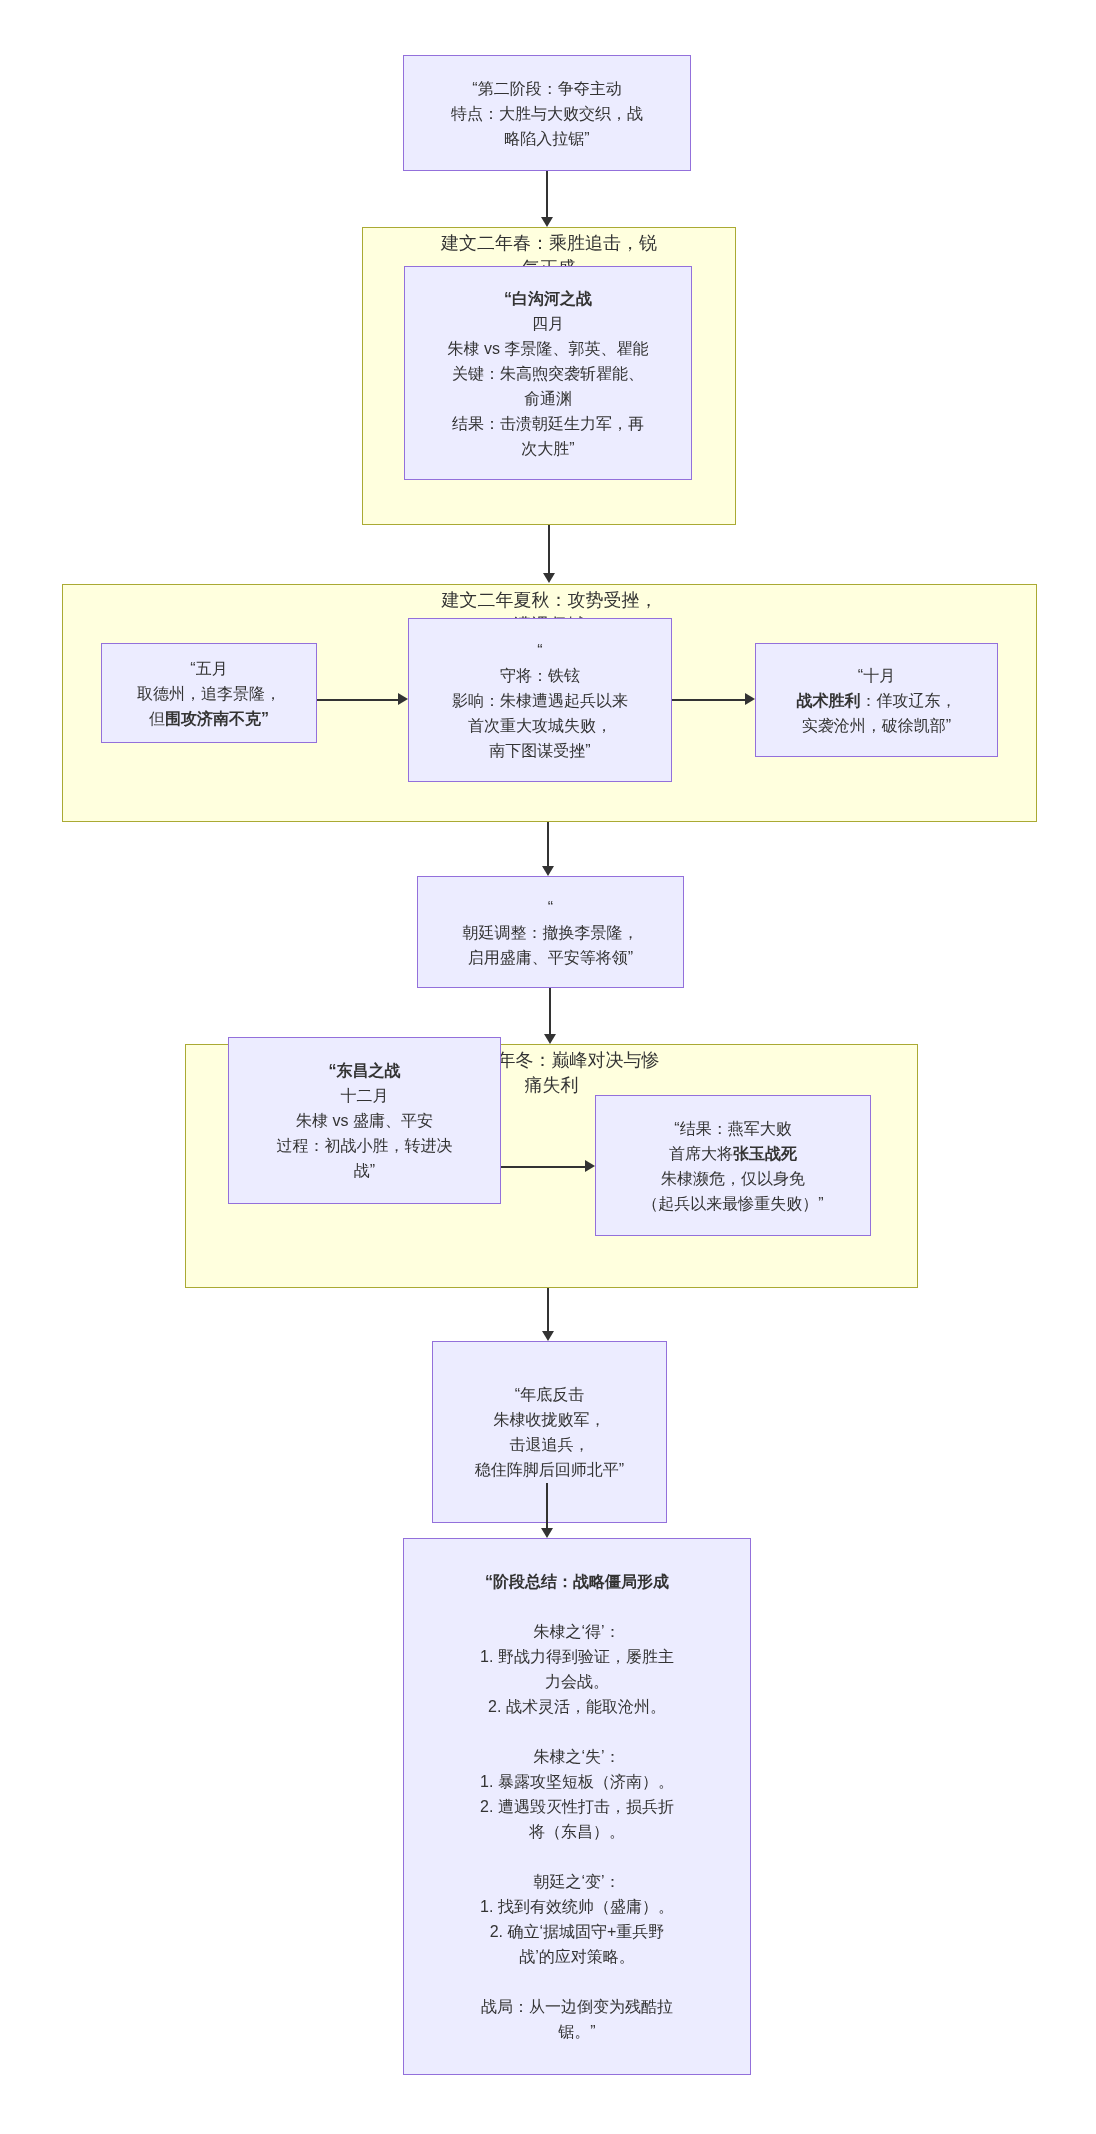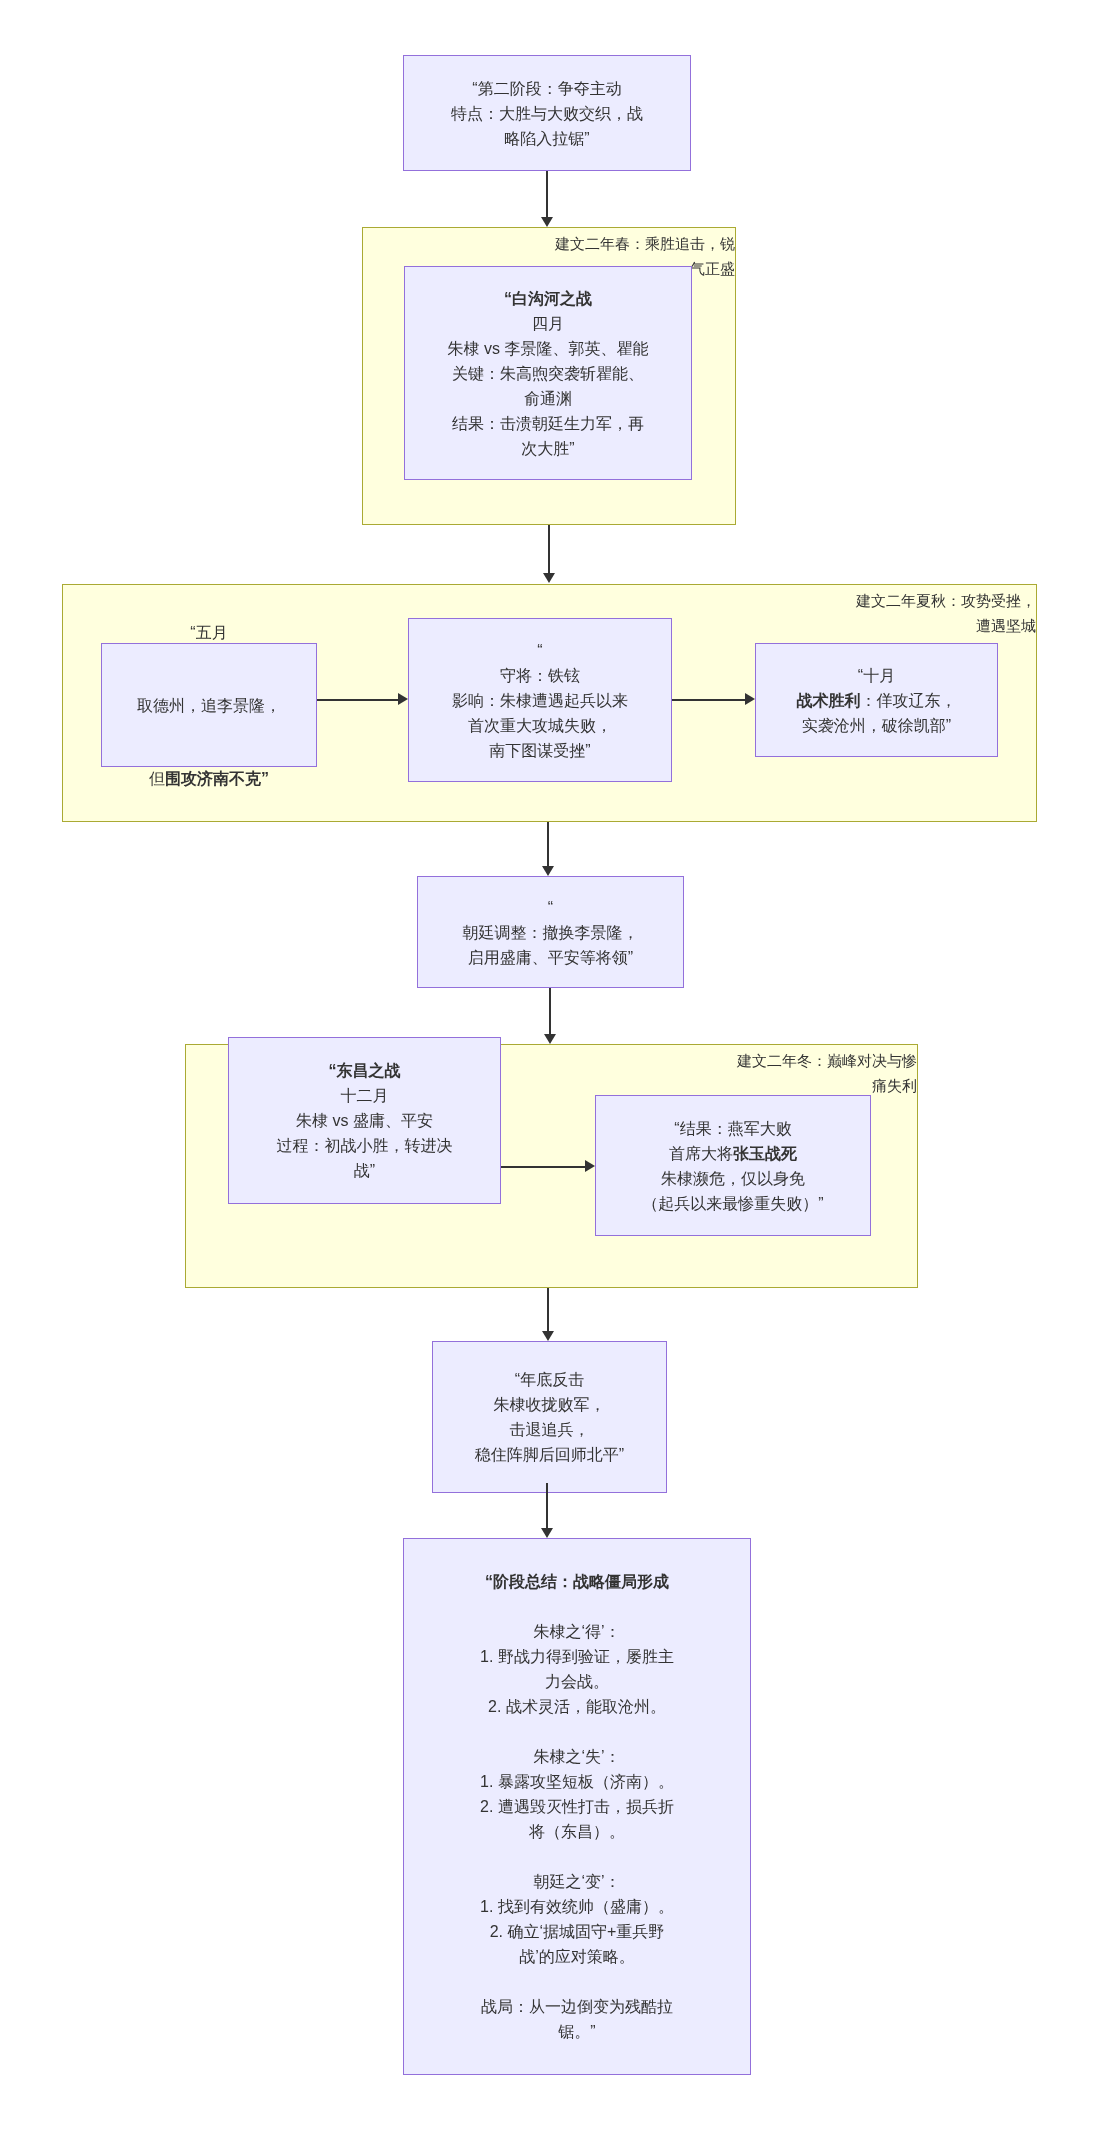--- a/index.html
+++ b/index.html
@@ -6,22 +6,22 @@
   .canvas {
     position:relative; width:1096px; height:2134px; background:#ffffff;
     font-family:"Liberation Sans","DejaVu Sans",sans-serif;
     color:var(--text,#333333);
   }
   .subgraph {
     position:absolute; background:var(--sg-fill,#ffffde);
     border:1px solid var(--sg-border,#aaaa33); z-index:1; box-sizing:border-box;
   }
   .sg-title {
-    position:absolute; top:3px; left:0; right:0; text-align:right;
-    font-size:15px; line-height:25px; color:var(--text,#333333);
+    position:absolute; top:3px; left:0; right:0; text-align:center;
+    font-size:18px; line-height:25px; color:var(--text,#333333);
   }
   .node {
     position:absolute; background:var(--node-fill,#ECECFF);
     border:1px solid var(--node-border,#9370DB); z-index:3; box-sizing:border-box;
     display:flex; flex-direction:column; justify-content:center; 
     text-align:center; font-size:16px; line-height:25px; color:var(--text,#333333);
   }
   .tline { white-space:nowrap; }
   .tline .b { font-weight:bold;margin-top:23px; }
   .edge-v { position:absolute; width:2px; background:var(--edge,#333333); z-index:4; }
@@ -72,21 +72,21 @@
   <div class="node" style="left:404px; top:266px; width:288px; height:214px;">
       <div class="tline"><span class="b">“白沟河之战</span></div>
       <div class="tline"><span>四月</span></div>
       <div class="tline"><span>朱棣 vs 李景隆、郭英、瞿能</span></div>
       <div class="tline"><span>关键：朱高煦突袭斩瞿能、</span></div>
       <div class="tline"><span>俞通渊</span></div>
       <div class="tline"><span>结果：击溃朝廷生力军，再</span></div>
       <div class="tline"><span>次大胜”</span></div>
     </div>
 
-  <div class="node" style="left:101px; top:643px; width:216px; height:124px;gap:48px;">
+  <div class="node" style="left:101px; top:643px; width:216px; height:100px;">
       <div class="tline"><span>“五月</span></div>
       <div class="tline"><span>取德州，追李景隆，</span></div>
       <div class="tline"><span>但</span><span class="b">围攻济南不克”</span></div>
     </div>
 
   <div class="node" style="left:408px; top:618px; width:264px; height:164px;">
       <div class="tline"><span>“</span></div>
       <div class="tline"><span>守将：铁铉</span></div>
       <div class="tline"><span>影响：朱棣遭遇起兵以来</span></div>
       <div class="tline"><span>首次重大攻城失败，</span></div>
@@ -113,21 +113,21 @@
       <div class="tline"><span>战”</span></div>
     </div>
 
   <div class="node" style="left:595px; top:1095px; width:276px; height:141px;">
       <div class="tline"><span>“结果：燕军大败</span></div>
       <div class="tline"><span>首席大将</span><span class="b">张玉战死</span></div>
       <div class="tline"><span>朱棣濒危，仅以身免</span></div>
       <div class="tline"><span>（起兵以来最惨重失败）”</span></div>
     </div>
 
-  <div class="node" style="left:432px; top:1341px; width:235px; height:152px;">
+  <div class="node" style="left:432px; top:1341px; width:235px; height:182px;">
       <div class="tline"><span>“年底反击</span></div>
       <div class="tline"><span>朱棣收拢败军，</span></div>
       <div class="tline"><span>击退追兵，</span></div>
       <div class="tline"><span>稳住阵脚后回师北平”</span></div>
     </div>
 
   <div class="node" style="left:403px; top:1538px; width:348px; height:537px;">
       <div class="tline"><span class="b">“阶段总结：战略僵局形成</span></div>
       <div class="tline">&nbsp;</div>
       <div class="tline"><span>朱棣之‘得’：</span></div>

